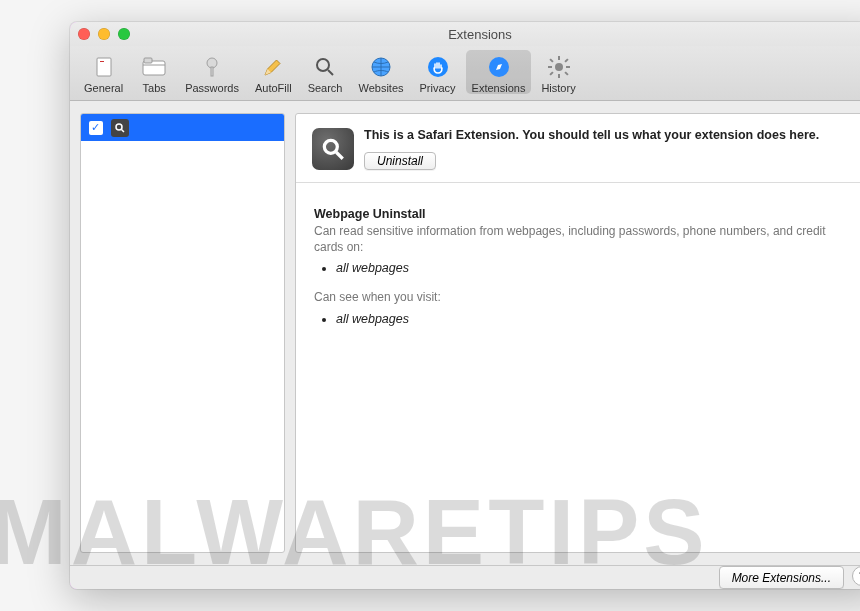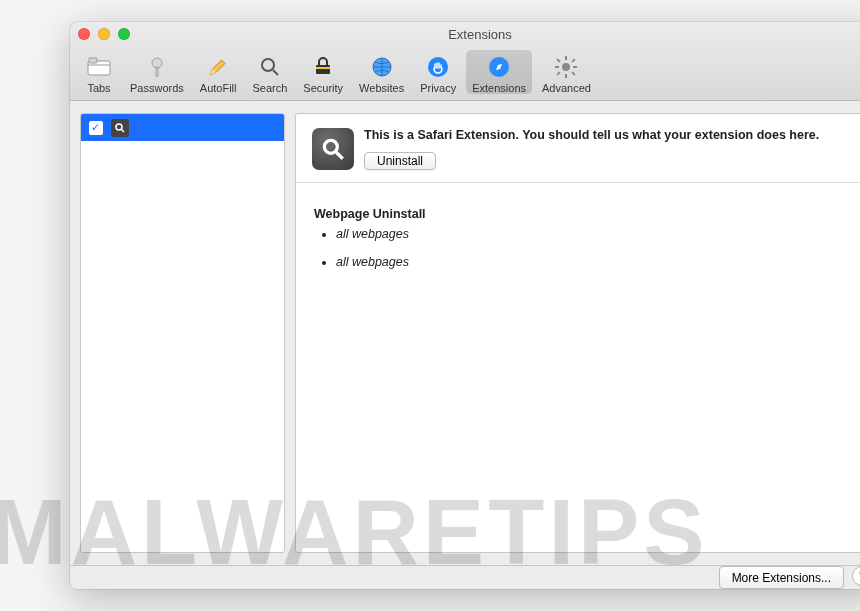--- a/index.html
+++ b/index.html
@@ -114,20 +114,21 @@
       flex-shrink:0;
     }
     .ext-desc { font-weight:600; font-size:12.5px; color:#222; line-height:1.25; }
     .mac-btn {
       display:inline-block; margin-top:8px;
       font-size:12px; padding: 1px 12px;
       background: linear-gradient(#ffffff,#efefef);
       border:1px solid #bcbcbc; border-radius:4px;
       box-shadow: 0 1px 0 rgba(0,0,0,.05);
       cursor:pointer;
+      font-style:italic;
     }
     .detail-body { padding:20px 18px; }
     .perm-h { font-weight:700; color:#222; margin-top:4px; margin-bottom:2px;}
     .perm-sub { color:#777; font-size:12px; line-height:1.35; }
     .perm-list { margin:6px 0 14px 22px; }
     .perm-list li{ font-size:12.5px; color:#222;font-style:italic; }
     
     .footer {
       height:24px; border-top:1px solid #c7c7c7;
       background:#ececec;
@@ -159,20 +160,29 @@
       <div class="dot close"></div>
       <div class="dot minimize"></div>
       <div class="dot zoom"></div>
     </div>
     <div class="title">Extensions</div>
   </div>
 
   <div class="toolbar">
     <div class="tb-item">
       <span class="tb-icon">
+        <svg width="24" height="24" viewBox="0 0 24 24">
+            <rect x="5" y="3" width="14" height="18" rx="1" fill="#fff" stroke="#9a9a9a"></rect>
+            <rect x="8" y="6" width="4" height="1" fill="#c33"></rect>
+          </svg>
+      </span>
+      <span>General</span>
+    </div>
+    <div class="tb-item">
+      <span class="tb-icon">
         <svg width="26" height="24" viewBox="0 0 26 24">
             <rect x="2" y="6" width="22" height="14" rx="2" fill="#fff" stroke="#9a9a9a"></rect>
             <path d="M2 10h22" stroke="#9a9a9a"></path>
             <rect x="3" y="3" width="8" height="5" rx="1" fill="#d6d6d6" stroke="#9a9a9a"></rect>
           </svg>
       </span>
       <span>Tabs</span>
     </div>
     <div class="tb-item">
       <span class="tb-icon">
@@ -193,30 +203,20 @@
       <span>AutoFill</span>
     </div>
     <div class="tb-item">
       <span class="tb-icon">
         <svg width="24" height="24" viewBox="0 0 24 24">
             <circle cx="10" cy="10" r="6" fill="none" stroke="#555" stroke-width="2"></circle>
             <path d="M15 15l5 5" stroke="#555" stroke-width="2"></path>
           </svg>
       </span>
       <span>Search</span>
-    </div>
-    <div class="tb-item">
-      <span class="tb-icon">
-        <svg width="24" height="24" viewBox="0 0 24 24">
-            <rect x="5" y="10" width="14" height="9" rx="1" fill="#333"></rect>
-            <path d="M8 10V7a4 4 0 018 0v3" fill="none" stroke="#333" stroke-width="2"></path>
-            <rect x="5" y="12" width="14" height="2" fill="#f5c531"></rect>
-          </svg>
-      </span>
-      <span>Security</span>
     </div>
     <div class="tb-item">
       <span class="tb-icon">
         <svg width="24" height="24" viewBox="0 0 24 24">
             <circle cx="12" cy="12" r="9" fill="#4aa3ff" stroke="#2b6fb5"></circle>
             <path d="M12 3v18M3 12h18M5 7c4 2 10 2 14 0M5 17c4-2 10-2 14 0" stroke="#2b6fb5" fill="none"></path>
           </svg>
       </span>
       <span>Websites</span>
     </div>
@@ -247,21 +247,21 @@
               <rect x="11" y="19" width="2" height="4"></rect>
               <rect x="1" y="11" width="4" height="2"></rect>
               <rect x="19" y="11" width="4" height="2"></rect>
               <rect x="3.5" y="3.5" width="2" height="4" transform="rotate(-45 4.5 5.5)"></rect>
               <rect x="18.5" y="16.5" width="2" height="4" transform="rotate(-45 19.5 18.5)"></rect>
               <rect x="18.5" y="3.5" width="2" height="4" transform="rotate(45 19.5 5.5)"></rect>
               <rect x="3.5" y="16.5" width="2" height="4" transform="rotate(45 4.5 18.5)"></rect>
             </g>
           </svg>
       </span>
-      <span>Advanced</span>
+      <span>History</span>
     </div>
   </div>
 
   <div class="content">
 
     <div class="sidebar">
       <div class="sidebar-row">
         <input type="checkbox" checked="" style="">
         <span class="sidebar-search-icon">
           <svg width="12" height="12" viewBox="0 0 24 24">
@@ -280,24 +280,26 @@
               <path d="M15 15l6 6" stroke="#fff" stroke-width="3"></path>
             </svg>
         </div>
         <div>
           <div class="ext-desc">This is a Safari Extension. You should tell us what your extension does here.</div>
           <button class="mac-btn">Uninstall</button>
         </div>
       </div>
       <div class="detail-body">
         <div class="perm-h">Webpage Uninstall</div>
+        <div class="perm-sub">Can read sensitive information from webpages, including passwords, phone numbers, and credit cards on:</div>
         <ul class="perm-list">
             <li>all webpages</li>
           </ul>
 
+        <div class="perm-sub">Can see when you visit:</div>
         <ul class="perm-list">
             <li>all webpages</li>
           </ul>
       </div>
     </div>
 
   </div>
 
   <div class="footer">
     <button class="mac-btn" style="margin:0">More Extensions...</button>

